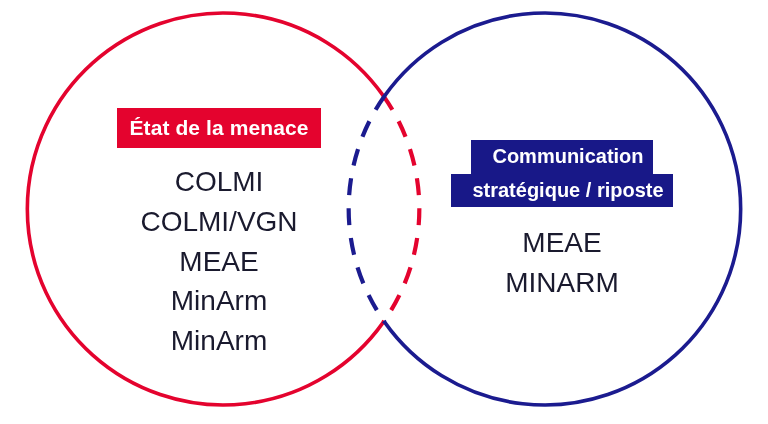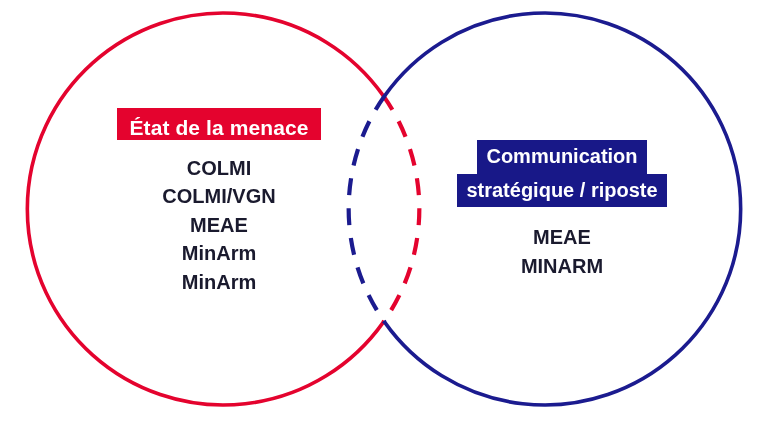--- a/index.html
+++ b/index.html
@@ -45,41 +45,41 @@
   .label-band {
     display: inline-block;
     color: #ffffff;
     font-weight: bold;
     letter-spacing: 0.1px;
     line-height: 1.0;
   }
   .label-red {
     background: #E4032E;
     font-size: 21px;
-    padding: 9px 12px 2px 12px;
+    padding: 9px 12px 10px 12px;
   }
   .label-blue-wrap {
     display: block;
     line-height: 1.18;
   }
   .label-blue-line {
     display: inline-block;
     background: #181888;
     color: #ffffff;
     font-weight: bold;
     font-size: 20px;
-    padding: 5px 9px 5px 9px;
+    padding: 5px 9px 5px 21px;
   }
 
   .member-list {
     margin-top: 14px;
     color: #1a1a2e;
-    font-size: 20px;
+    font-size: 28px;
     line-height: 1.42;
-    font-weight: bold;
+    font-weight: normal;
   }
   .member-list-right {
     margin-top: 16px;
   }
   .member-item {
     display: block;
     white-space: nowrap;
   }
 </style>
 </head>

